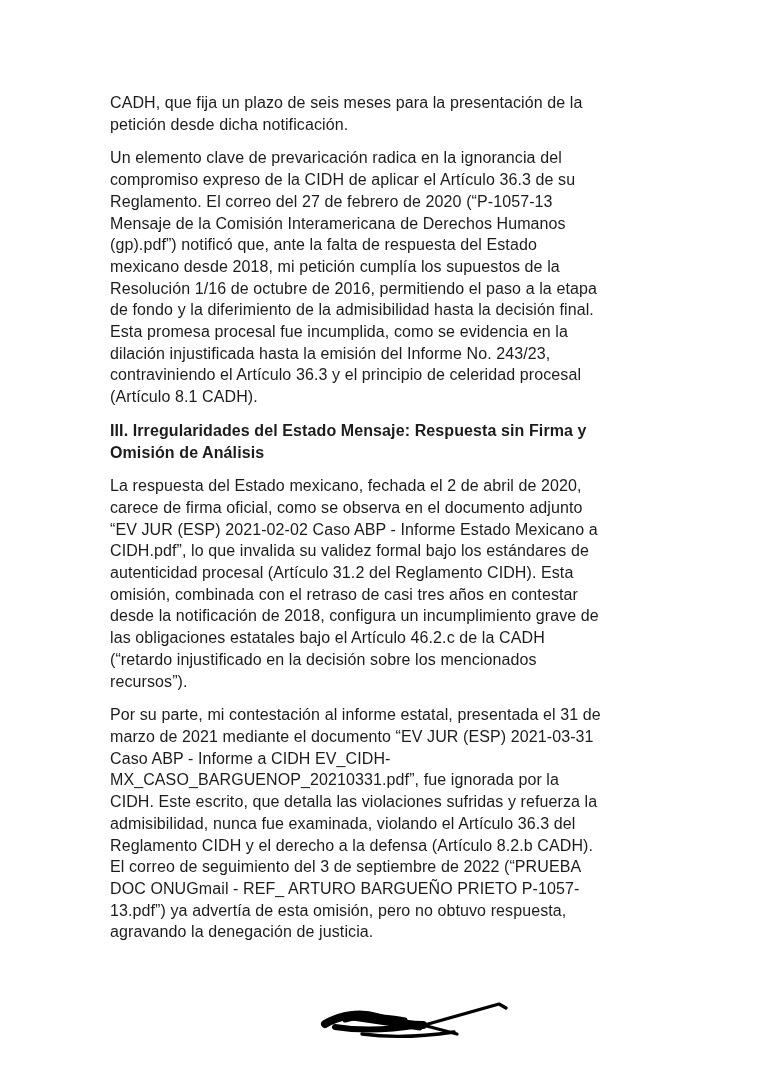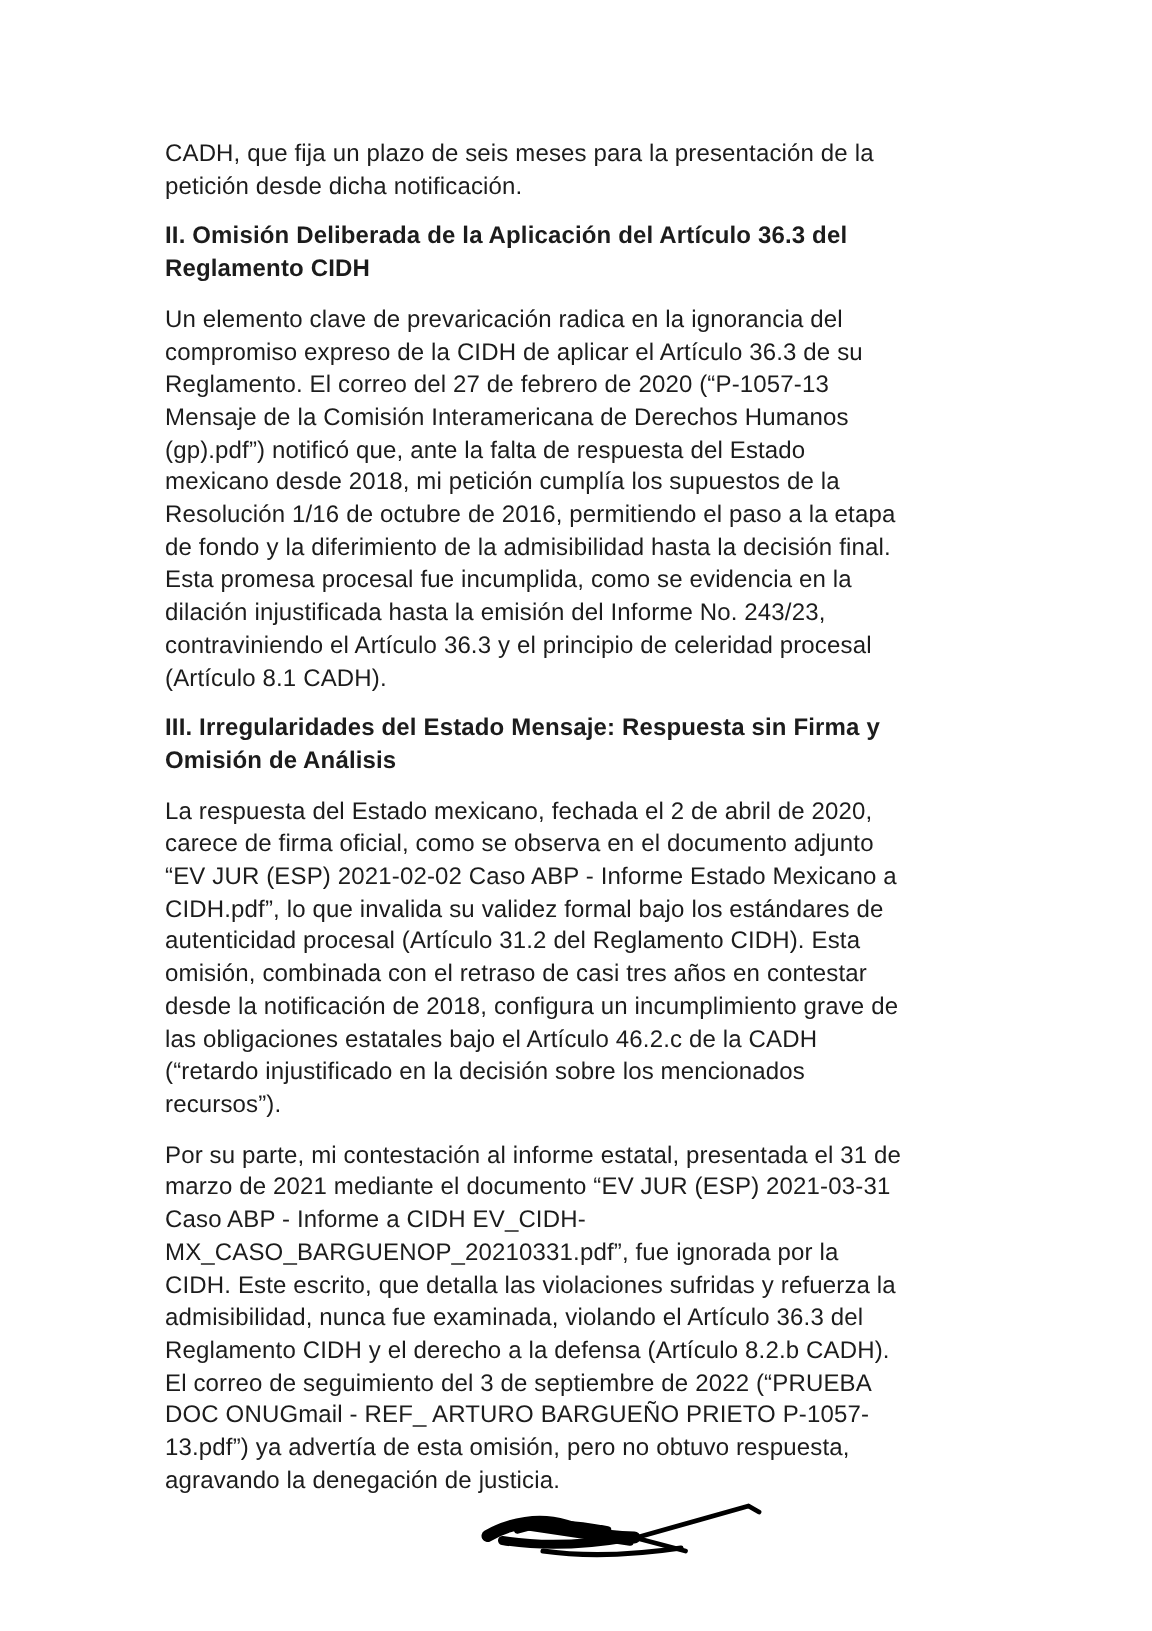--- a/index.html
+++ b/index.html
@@ -46,22 +46,20 @@
   }
 </style>
 </head>
 <body>
 
 <div class="page">
   <div class="content">
     <p>CADH, que fija un plazo de seis meses para la presentación de la
 petición desde dicha notificación.</p>
 
-    <h2>II. Omisión Deliberada de la Aplicación del Artículo 36.3 del
-Reglamento CIDH</h2>
 
     <p>Un elemento clave de prevaricación radica en la ignorancia del
 compromiso expreso de la CIDH de aplicar el Artículo 36.3 de su
 Reglamento. El correo del 27 de febrero de 2020 (“P-1057-13
 Mensaje de la Comisión Interamericana de Derechos Humanos
 (gp).pdf”) notificó que, ante la falta de respuesta del Estado
 mexicano desde 2018, mi petición cumplía los supuestos de la
 Resolución 1/16 de octubre de 2016, permitiendo el paso a la etapa
 de fondo y la diferimiento de la admisibilidad hasta la decisión final.
 Esta promesa procesal fue incumplida, como se evidencia en la

